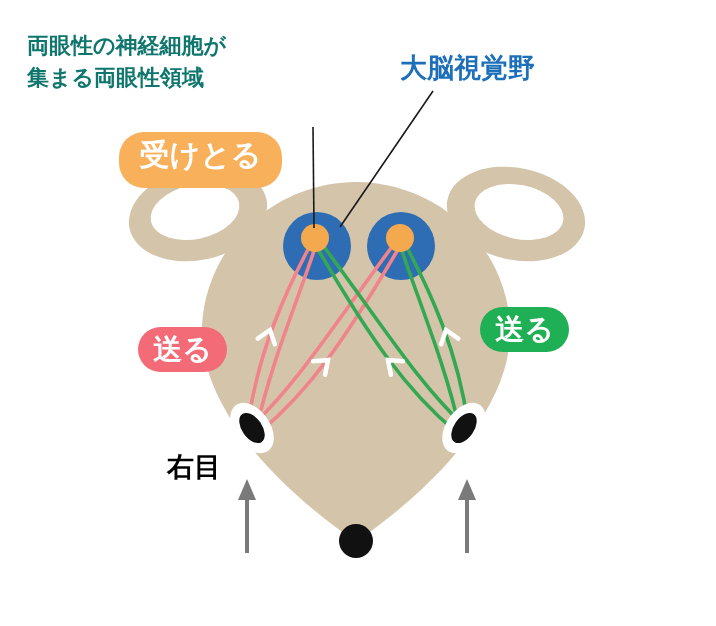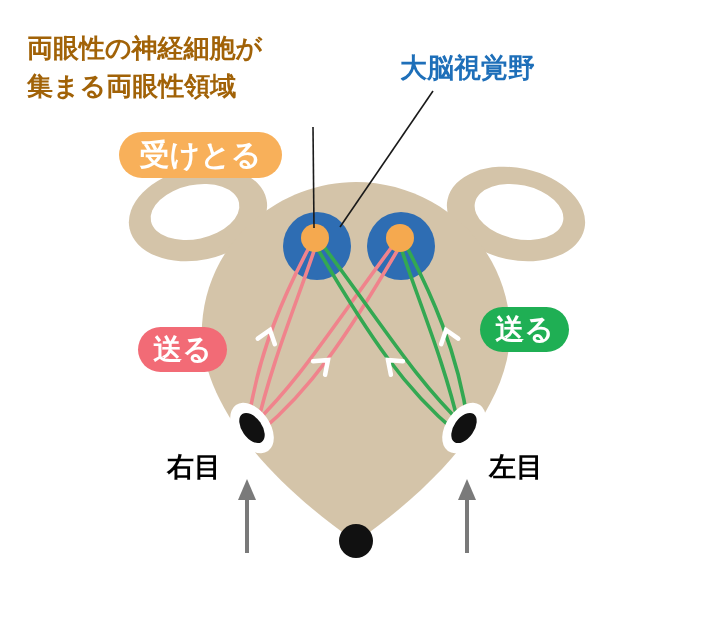--- a/index.html
+++ b/index.html
@@ -1,25 +1,25 @@
 <!DOCTYPE html>
 <html><head>
 <meta charset="utf-8">
 <style>
   * { margin:0; padding:0; box-sizing:border-box; }
   html,body { background:#ffffff; }
   body { font-family:"DejaVu Sans","Liberation Sans",sans-serif; }
   .canvas { position:relative; width:716px; height:626px; background:#ffffff; overflow:hidden; }
   .svg-layer { position:absolute; left:0; top:0; }
   .label { position:absolute; font-weight:bold; white-space:nowrap; }
-  .label-binocular { left:27px; top:30px; font-size:26px; color:#a16207; line-height:1.45; }
+  .label-binocular { left:27px; top:30px; font-size:22px; color:#0f766e; line-height:1.45; }
   .label-binocular span { display:block; }
   .label-cortex { left:400px; top:50px; font-size:27px; color:#1E6FB9; }
   .badge { position:absolute; color:#ffffff; font-weight:bold; text-align:center; }
-  .badge-receive { left:119px; top:132px; width:163px; height:46px; line-height:46px; font-size:30px; background:#F8B05A; border-radius:25px; }
+  .badge-receive { left:119px; top:132px; width:163px; height:56px; line-height:46px; font-size:30px; background:#F8B05A; border-radius:25px; }
   .badge-send-left { left:138px; top:327px; width:89px; height:45px; line-height:45px; font-size:29px; background:#F26B76; border-radius:24px; }
   .badge-send-right { left:480px; top:307px; width:89px; height:45px; line-height:45px; font-size:29px; background:#1FAF54; border-radius:24px; }
   .label-eye { font-size:27px; color:#000000; }
   .label-right-eye { left:167px; top:449px; }
   .label-left-eye { left:489px; top:449px; }
 </style>
 </head>
 <body>
 
 <div class="canvas">
@@ -96,15 +96,14 @@
   <div class="label label-cortex">大脳視覚野</div>
 
   <div class="badge badge-receive">受けとる</div>
 
   <div class="badge badge-send-left">送る</div>
 
   <div class="badge badge-send-right">送る</div>
 
   <div class="label label-eye label-right-eye">右目</div>
 
-  <div class="label label-eye label-left-eye">左目</div>
 
 </div>
 
 </body></html>

